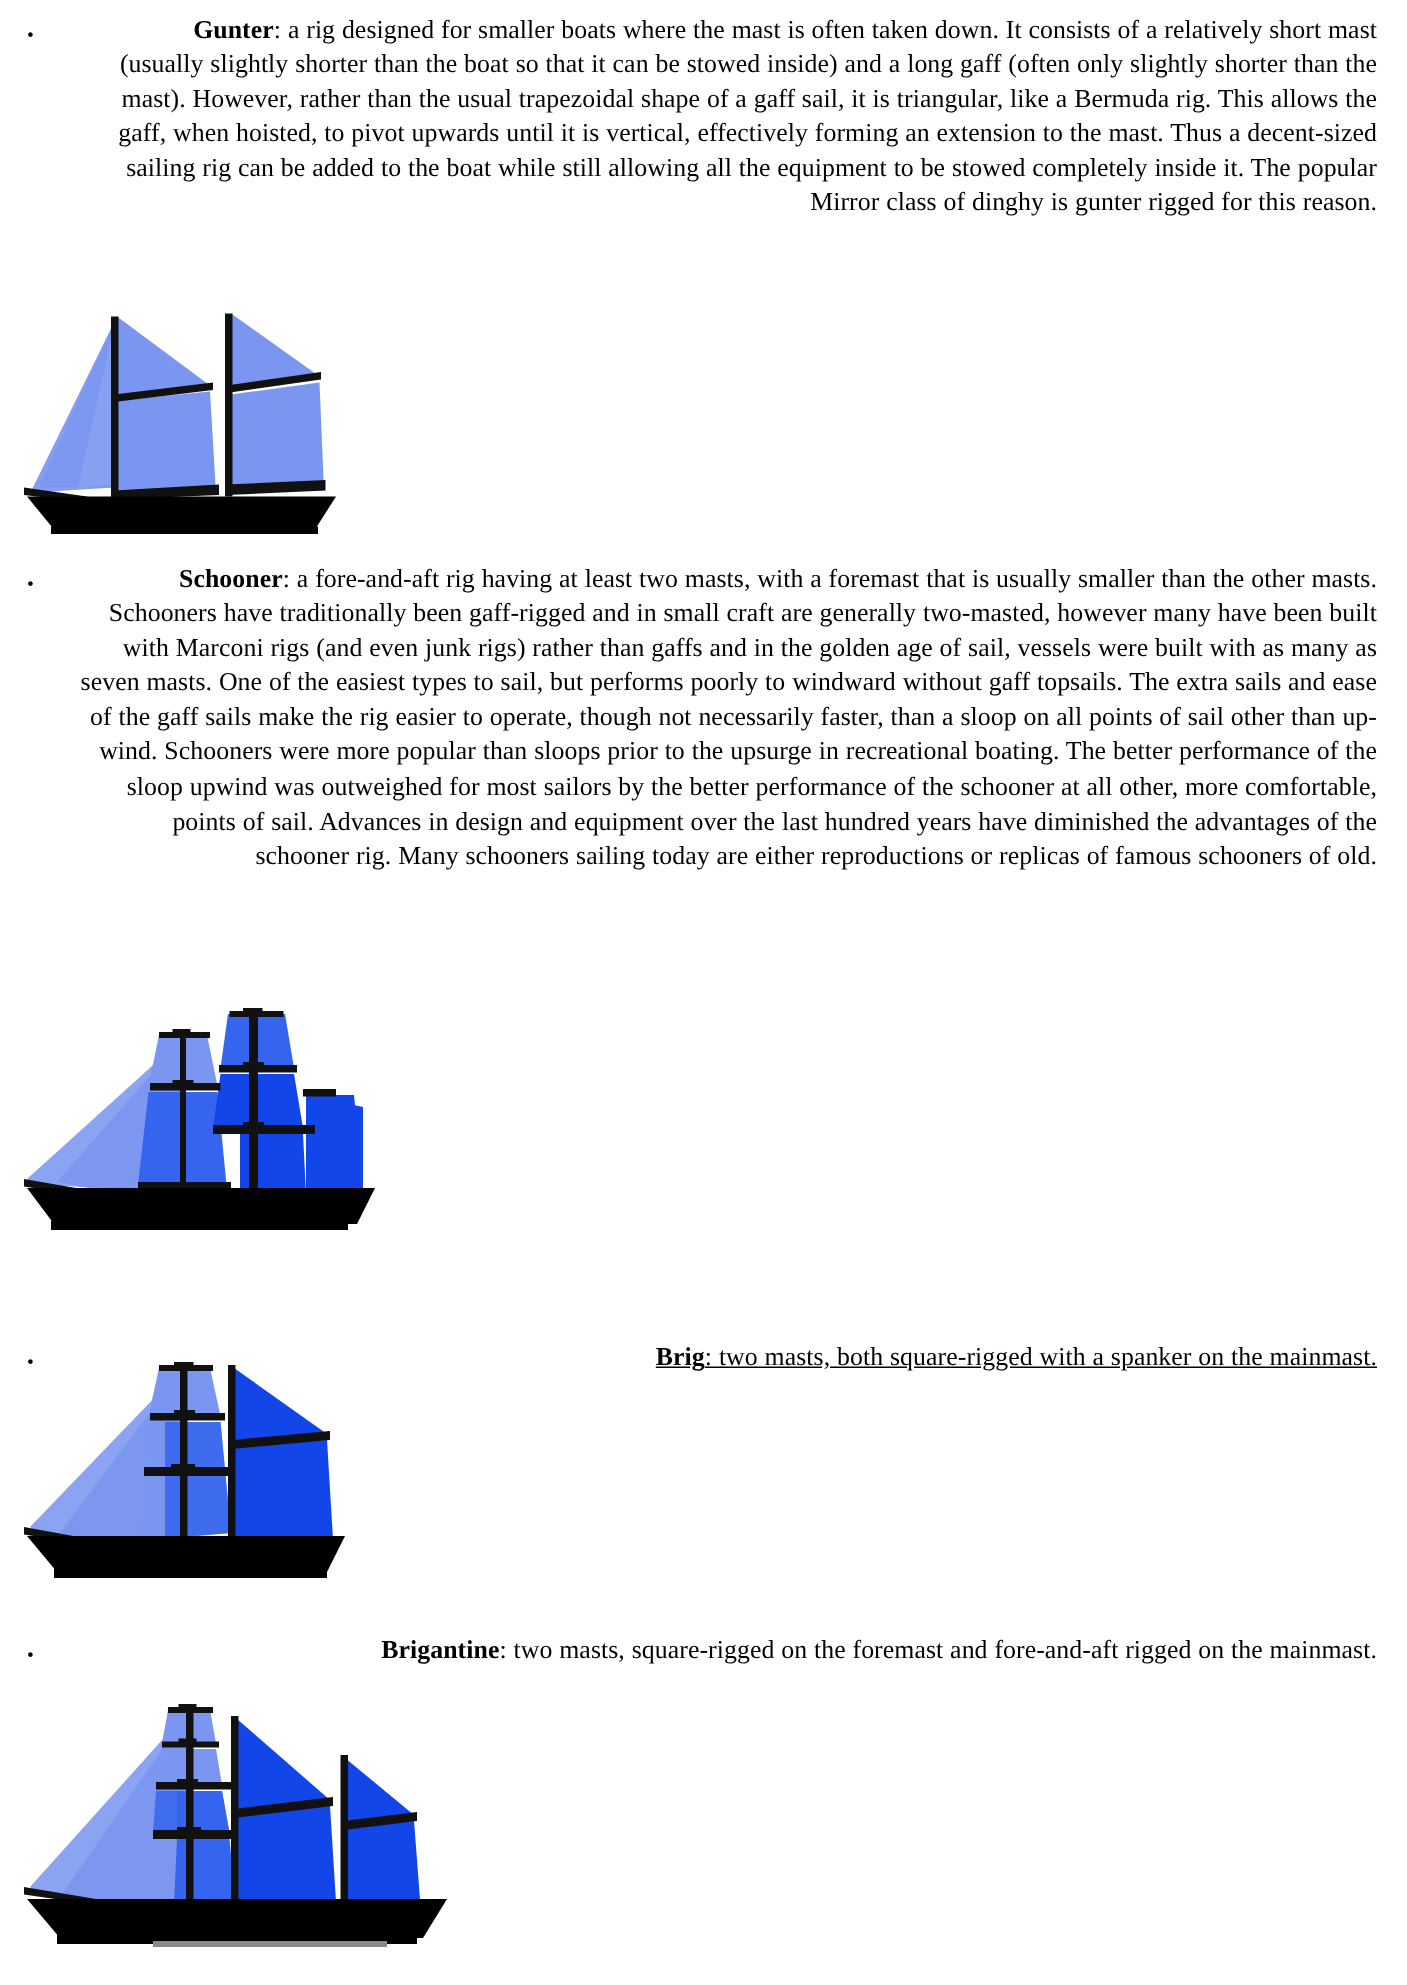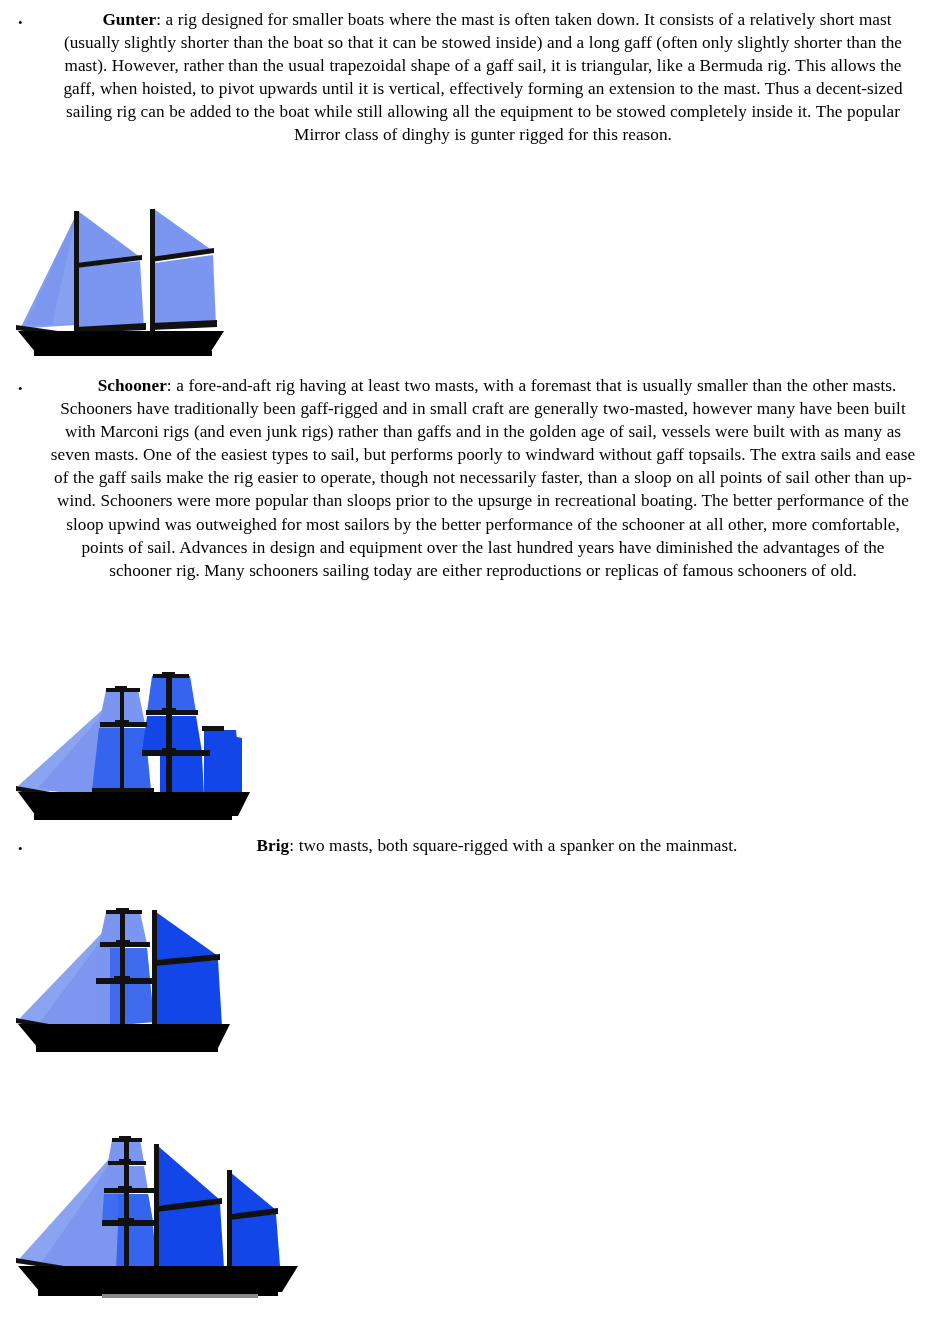--- a/index.html
+++ b/index.html
@@ -41,21 +41,21 @@
   .bullet::before {
     content: "\2022";
     font-size: 13px;
   }
   .para {
     margin: 0;
     padding: 0 20px 0 48px;
     text-indent: 28px;
     font-size: 17.2px;
     line-height: 23.1px;
-    text-align: center;
+    text-align: right;
     letter-spacing: 0.05px;
     word-spacing: 0.2px;
   }
   .para b { font-weight: bold; }
 
   
   .figure {
     position: absolute;
   }
   .figure svg { display: block; }
@@ -143,21 +143,21 @@
 
       <rect x="78" y="120" width="62" height="5" fill="#111111"></rect>
 
       <polygon points="2,118 48,126 48,130 2,123" fill="#111111"></polygon>
 
       <path d="M4,124 L236,124 L224,148 L22,148 Z" fill="#000000"></path>
       <rect x="20" y="146" width="198" height="6" fill="#000000"></rect>
     </svg>
   </div>
 
-  <div class="entry" style="top:834px;">
+  <div class="entry" style="top:893px;text-decoration:underline;">
     <span class="bullet"></span>
     <p class="para"><b>Brig</b><span>: </span><span>two masts, both square-rigged with a spanker on the mainmast.</span></p>
   </div>
 
   <div class="figure" style="left:14px; top:898px;">
     <svg width="225" height="160" viewBox="0 0 225 160" xmlns="http://www.w3.org/2000/svg">
 
       <polygon points="108,14 108,132 14,126 6,120" fill="#8ba4f2"></polygon>
       <polygon points="108,14 108,132 60,132 26,124" fill="#7b96f0" opacity="0.9"></polygon>
 
@@ -185,20 +185,24 @@
 
       <rect x="80" y="126" width="68" height="5" fill="#111111"></rect>
 
       <polygon points="2,120 46,128 46,132 2,125" fill="#111111"></polygon>
 
       <path d="M4,126 L216,126 L204,150 L24,150 Z" fill="#000000"></path>
       <rect x="22" y="148" width="182" height="6" fill="#000000"></rect>
     </svg>
   </div>
 
+  <div class="entry" style="top:1088px;">
+    <span class="bullet"></span>
+    <p class="para"><b>Brigantine</b><span>: </span><span>two masts, square-rigged on the foremast and fore-and-aft rigged on the mainmast.</span></p>
+  </div>
 
   <div class="figure" style="left:14px; top:1128px;">
     <svg width="295" height="175" viewBox="0 0 295 175" xmlns="http://www.w3.org/2000/svg">
 
       <polygon points="112,12 112,142 14,136 6,130" fill="#8ba4f2"></polygon>
       <polygon points="112,12 112,142 62,142 28,134" fill="#7b96f0" opacity="0.9"></polygon>
 
       <polygon points="98,12 126,12 130,34 94,34" fill="#7b96f0"></polygon>
 
       <polygon points="94,38 130,38 134,62 90,62" fill="#7b96f0"></polygon>

